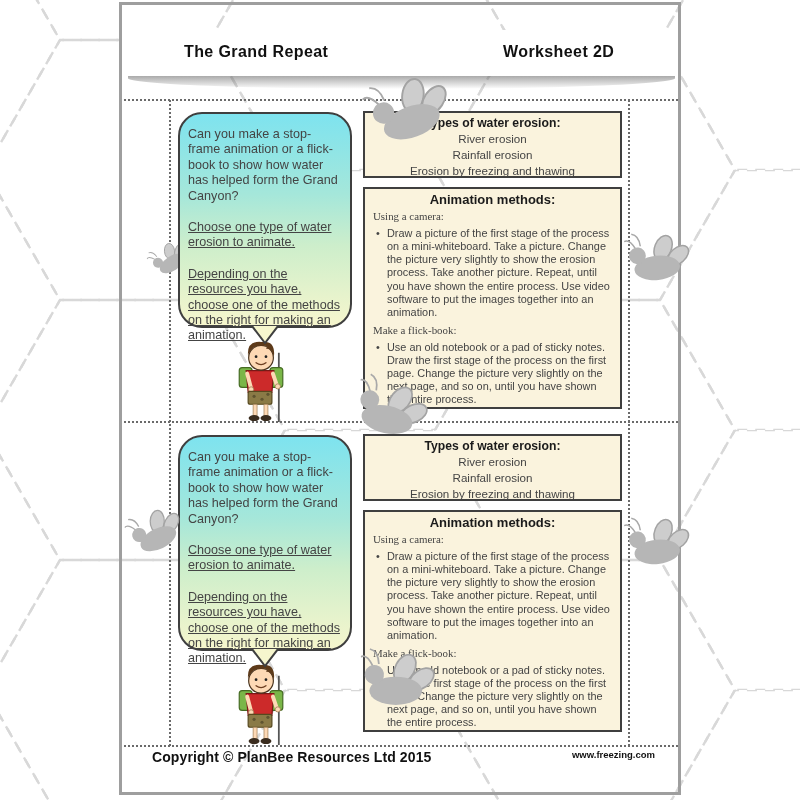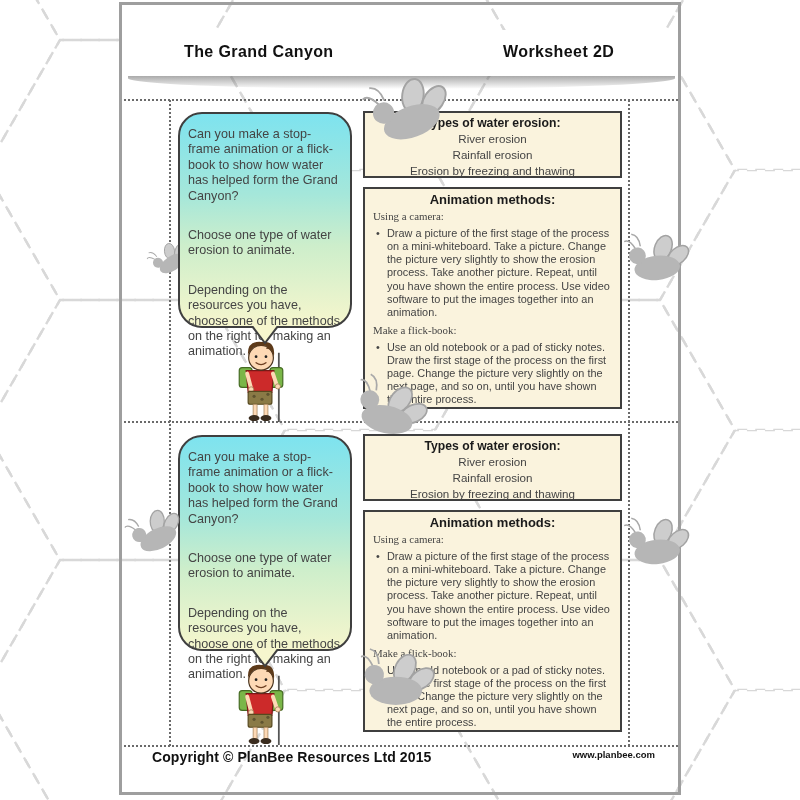--- a/index.html
+++ b/index.html
@@ -24,21 +24,21 @@
 
   .guide-h { position:absolute; left:124px; width:554px; height:0;
     border-top:2px dotted #6a6a6a; z-index:3; }
   .guide-v { position:absolute; top:100px; height:646px; width:0;
     border-left:2px dotted #6a6a6a; z-index:3; }
 
   .bubble { position:absolute; width:174px; height:216px; z-index:4;
     background:linear-gradient(180deg, #7ee3ef 0%, #a5e7da 38%, #cdeecb 62%, #f6f6cd 100%);
     border:2px solid #3f3f3f; border-radius:24px; padding:13px 8px;
     text-align:left; color:#444; font-size:12.6px; line-height:15.4px; }
-  .bubble p + p { margin-top:24px; }
+  .bubble p + p { margin-top:16px;text-decoration:underline; }
   .tail { position:absolute; width:26px; height:18px; z-index:5; }
 
   .boy { position:absolute; width:70px; height:94px; z-index:4; }
 
   .cream-box { position:absolute; left:363px; width:259px; z-index:4;
     background:#faf3dd; border:2px solid #3f3f3f; color:#444; }
   .types-box { height:67px; text-align:center; padding-top:2px;
     font-size:11.6px; line-height:16px; }
   .types-box .bx-title { font-size:12.2px; font-weight:bold; color:#1a1a1a; }
   .methods-box { height:222px; padding:4px 8px; font-size:10.9px; line-height:13.1px; }
@@ -70,27 +70,27 @@
           <path d="M300,260 L375,130 L525,130 L600,260 L525,390 L375,390 Z"></path>
           <path d="M75,130 L150,0 L300,0 L375,130 L300,260 L150,260 Z"></path>
         </g>
       </pattern>
     </defs>
     <rect width="800" height="800" fill="url(#hex)"></rect>
   </svg>
 
   <div class="page"></div>
   <div class="header-band">
-    <div class="page-title">The Grand Canyon</div>
+    <div class="page-title">The Grand Repeat</div>
     <div class="ws-label">Worksheet 2D</div>
   </div>
   <div class="header-shadow"></div>
 
   <div class="footer-copy">Copyright © PlanBee Resources Ltd 2015</div>
-  <div class="footer-site">www.planbee.com</div>
+  <div class="footer-site">www.freezing.com</div>
 
   <div class="guide-h" style="top:99px"></div>
   <div class="guide-h" style="top:421px"></div>
   <div class="guide-h" style="top:745px"></div>
   <div class="guide-v" style="left:169px"></div>
   <div class="guide-v" style="left:628px"></div>
 
   <div>
     <div class="bubble" style="left:178px; top:112px;">
       <p>Can you make a stop-frame animation or a flick-book to show how water has helped form the Grand Canyon?</p>

